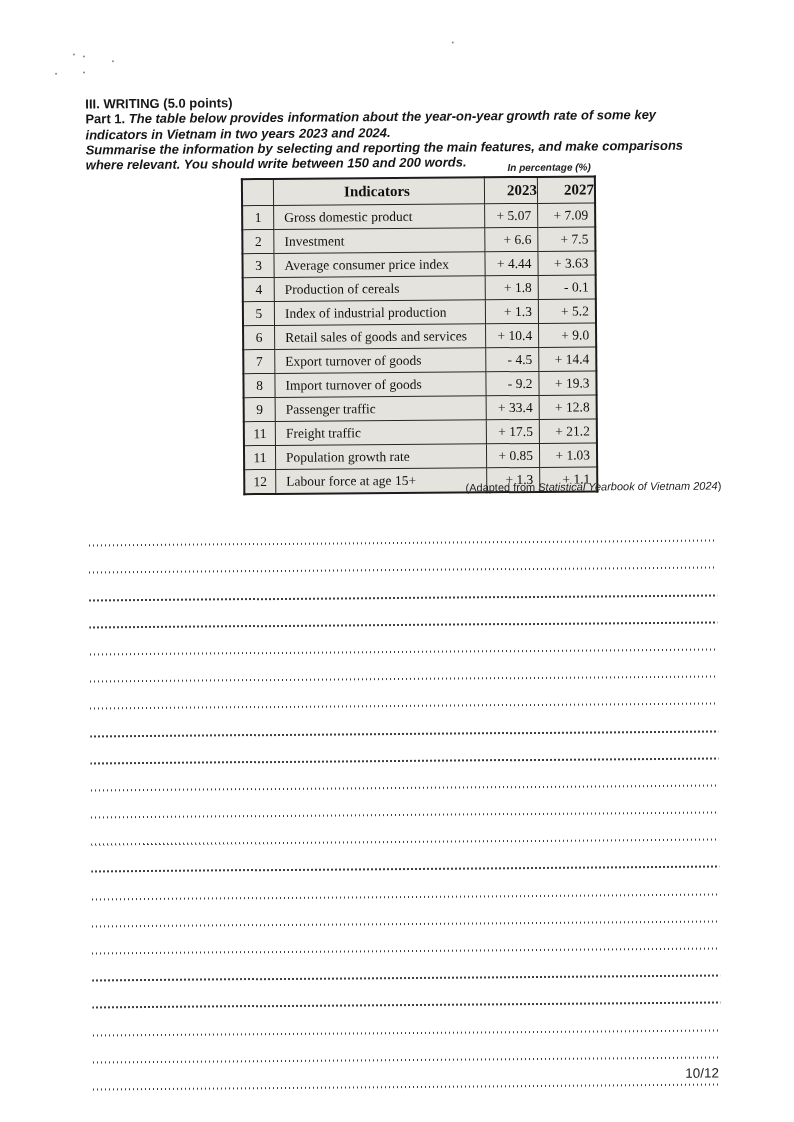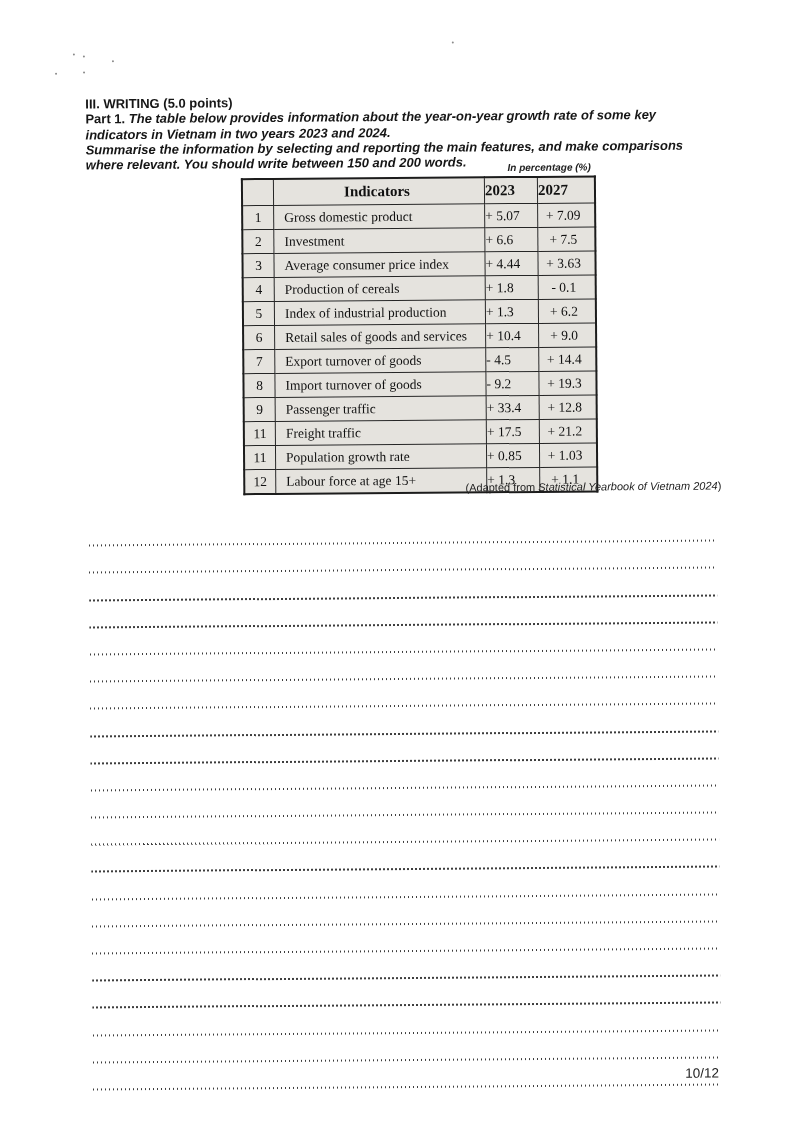--- a/index.html
+++ b/index.html
@@ -67,24 +67,24 @@
     border: 1.5px solid #262626;
     background:
       linear-gradient(0deg, rgba(0,0,0,0.015), rgba(0,0,0,0.015)),
       #e9e7e2;
     height: 23px;
     padding: 0;
   }
   table.indicators thead th { height: 25px; font-size: 15px; }
   .col-no     { width: 30px;  text-align: center; }
   .col-ind    { width: 196px; text-align: left; padding-left: 10px !important; padding-right: 4px !important; }
-  .col-val    { width: 46px;  text-align: left; padding-right: 6px !important; }
-  .col-val24  { width: 50px;  text-align: center; padding-right: 6px !important; }
+  .col-val    { width: 46px;  text-align: right; padding-right: 6px !important; }
+  .col-val24  { width: 50px;  text-align: right; padding-right: 6px !important; }
   thead .col-ind { text-align: center; padding-left: 0 !important; }
-  thead .col-val, thead .col-val24 { text-align: left; padding-right: 0 !important; }
+  thead .col-val, thead .col-val24 { text-align: right; padding-right: 0 !important; }
 
   
   .attribution {
     position: absolute;
     left: 243px; top: 482px;
     width: 478px;
     text-align: right;
     font-size: 11px;
     color: #222;
   }
@@ -169,21 +169,21 @@
       <tr>
         <td class="col-no">4</td>
         <td class="col-ind">Production of cereals</td>
         <td class="col-val">+ 1.8</td>
         <td class="col-val24">- 0.1</td>
       </tr>
       <tr>
         <td class="col-no">5</td>
         <td class="col-ind">Index of industrial production</td>
         <td class="col-val">+ 1.3</td>
-        <td class="col-val24">+ 6.2</td>
+        <td class="col-val24">+ 5.2</td>
       </tr>
       <tr>
         <td class="col-no">6</td>
         <td class="col-ind">Retail sales of goods and services</td>
         <td class="col-val">+ 10.4</td>
         <td class="col-val24">+ 9.0</td>
       </tr>
       <tr>
         <td class="col-no">7</td>
         <td class="col-ind">Export turnover of goods</td>

